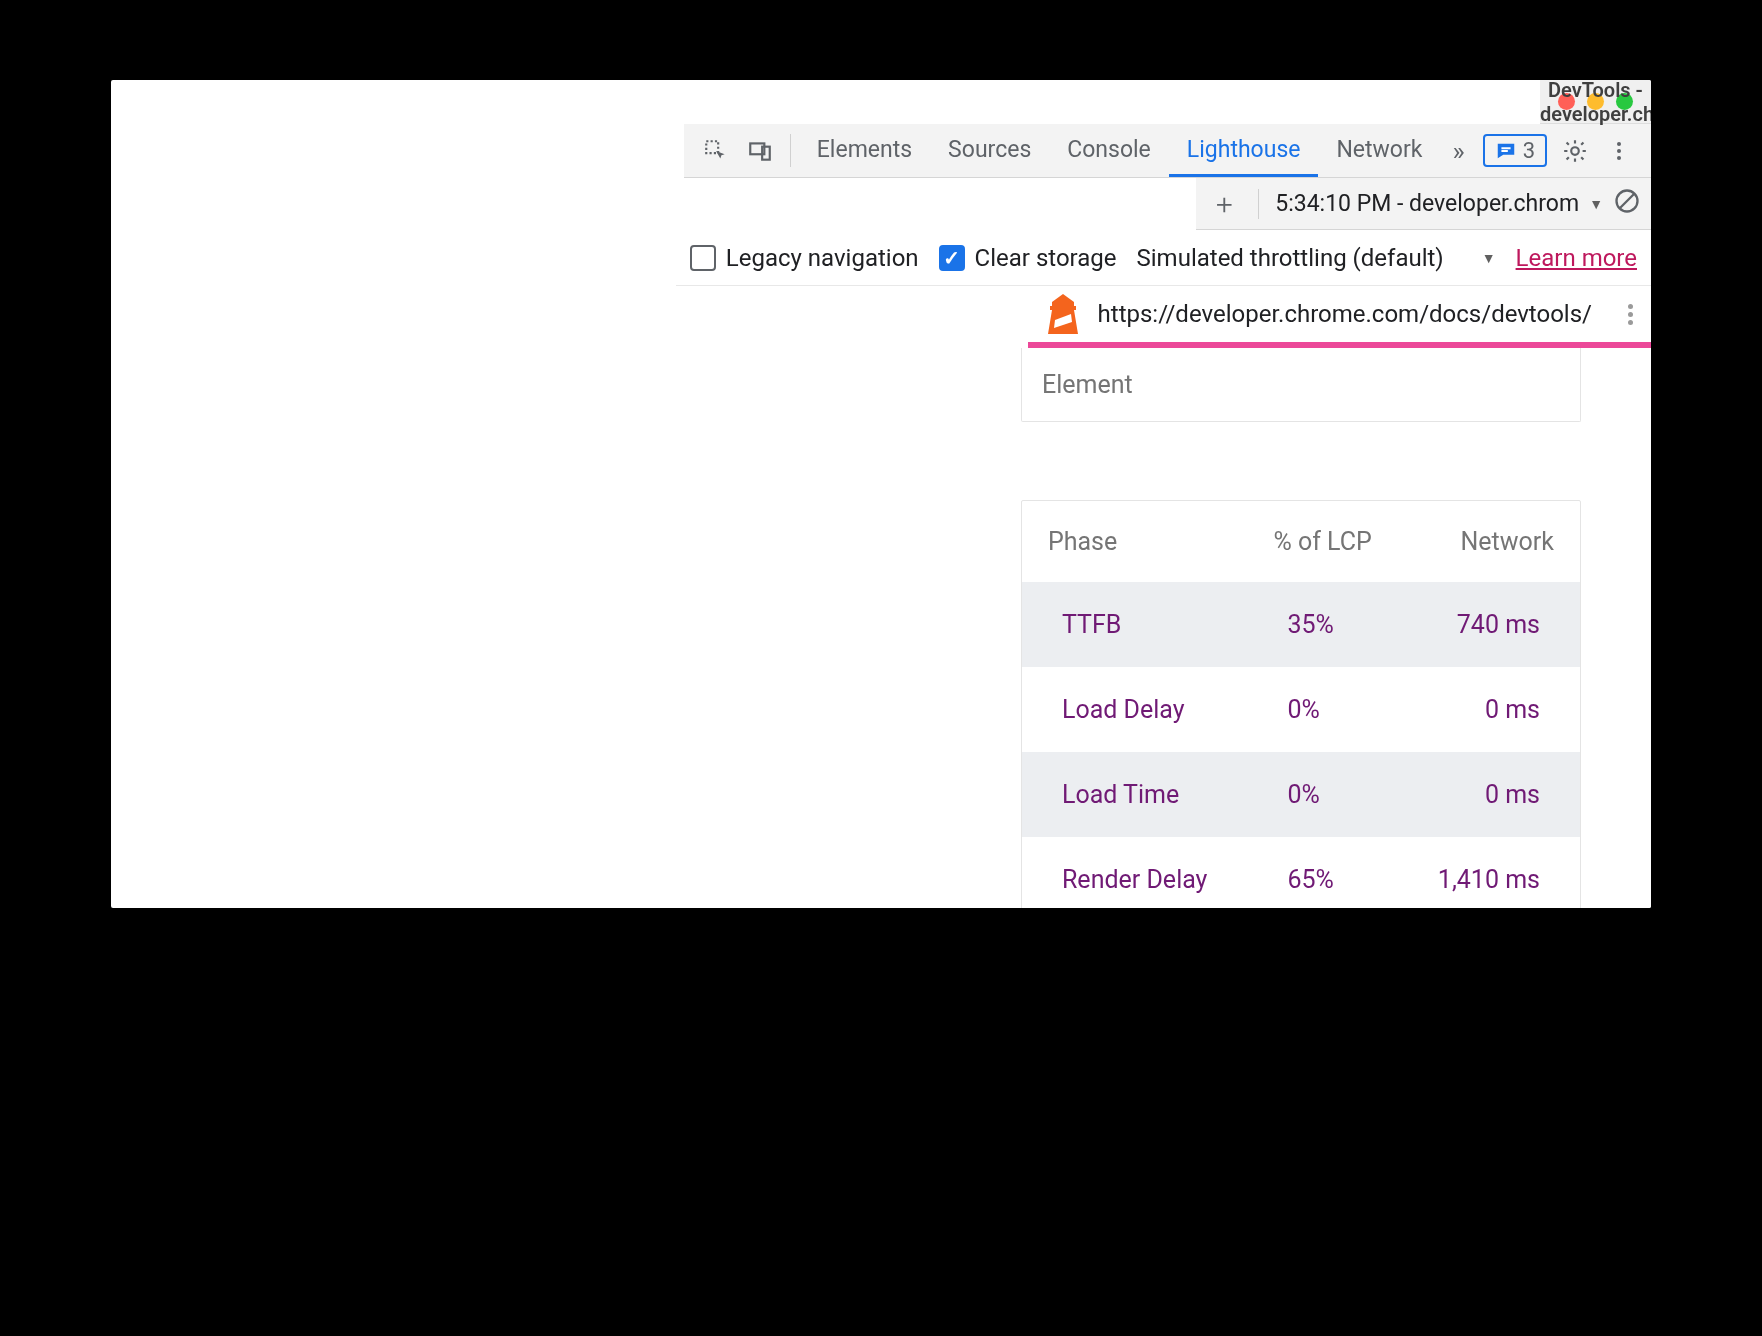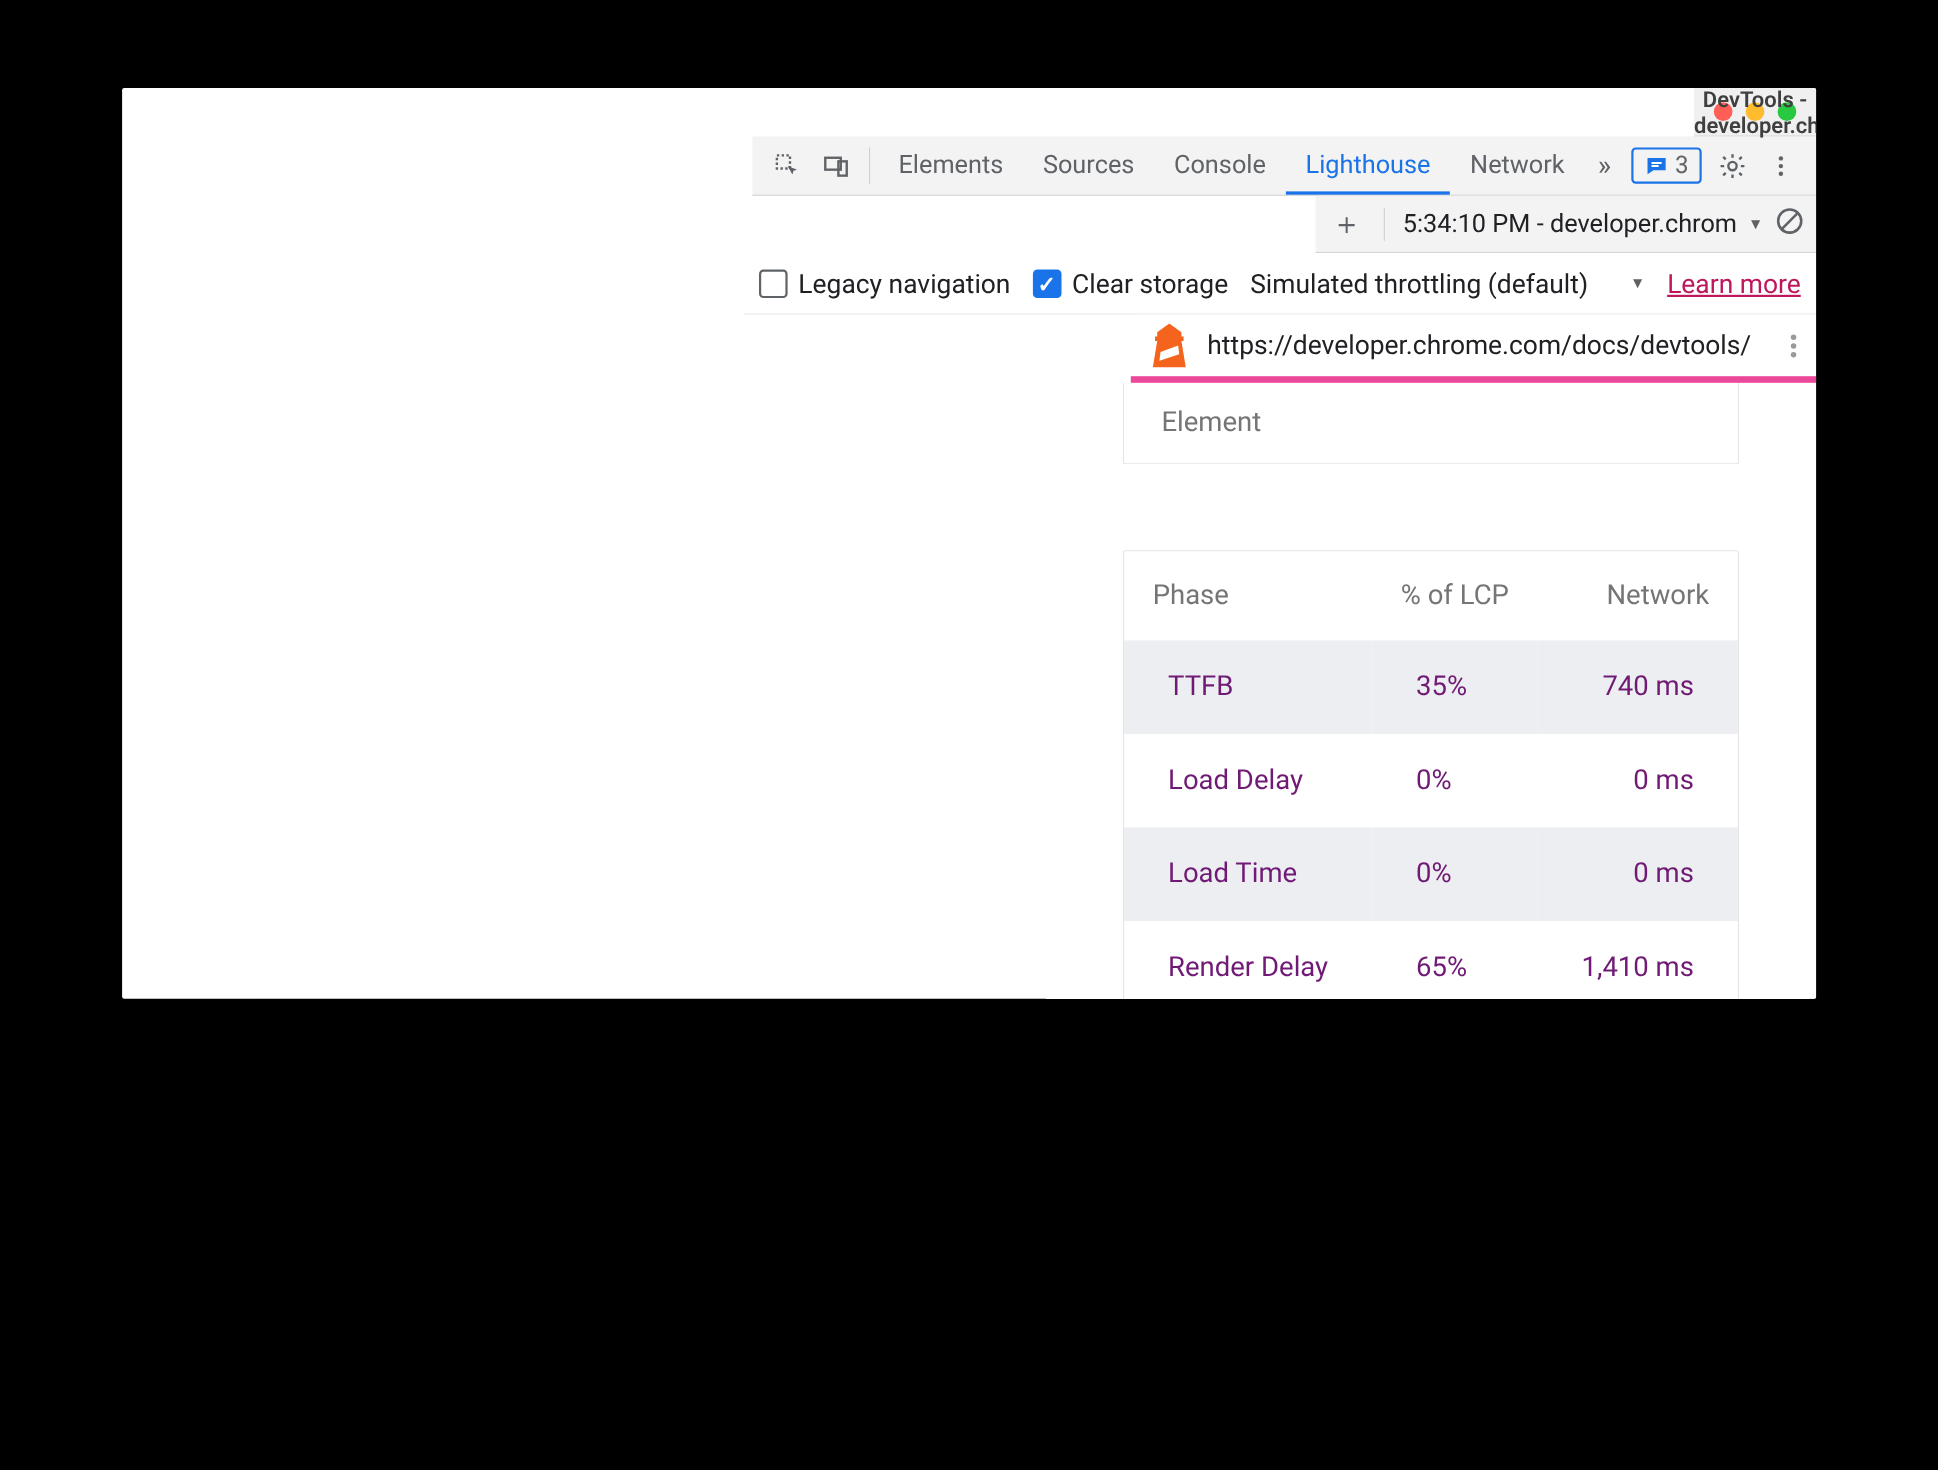--- a/index.html
+++ b/index.html
@@ -105,21 +105,21 @@
   }
   .lh-icon { width:34px; height:40px; }
   .urlrow .spacer { flex:1;}
   .vkebab { color:#767676; font-size:26px; letter-spacing:-1px; display:flex; flex-direction:column; gap:3px;}
   .vkebab span{ width:5px; height:5px; background:#9a9a9a; border-radius:50%;}
   
   .content { flex:1; background:#fff; padding:0 70px 30px; overflow:auto;}
   .card {
     border:1px solid #e4e4e4; border-radius:2px; background:#fff;
   }
-  .element-card { padding:22px 34px; color:#757575; font-size:25px; border-top:none; border-top-left-radius:0; border-top-right-radius:0;}
+  .element-card { padding:22px 20px; color:#757575; font-size:25px; border-top:none; border-top-left-radius:0; border-top-right-radius:0;}
   .table-card { margin-top:78px;}
   table { width:100%; border-collapse:collapse; font-size:25px;}
   thead th { text-align:left; font-weight:400; color:#757575; padding:26px 26px;}
   thead th:last-child, tbody td:last-child { text-align:right;}
   tbody td { padding:28px 40px; color:#701a75;}
   tbody tr:nth-child(odd) td { background:#eceef1;}
 </style>
 </head>
 <body>
 

